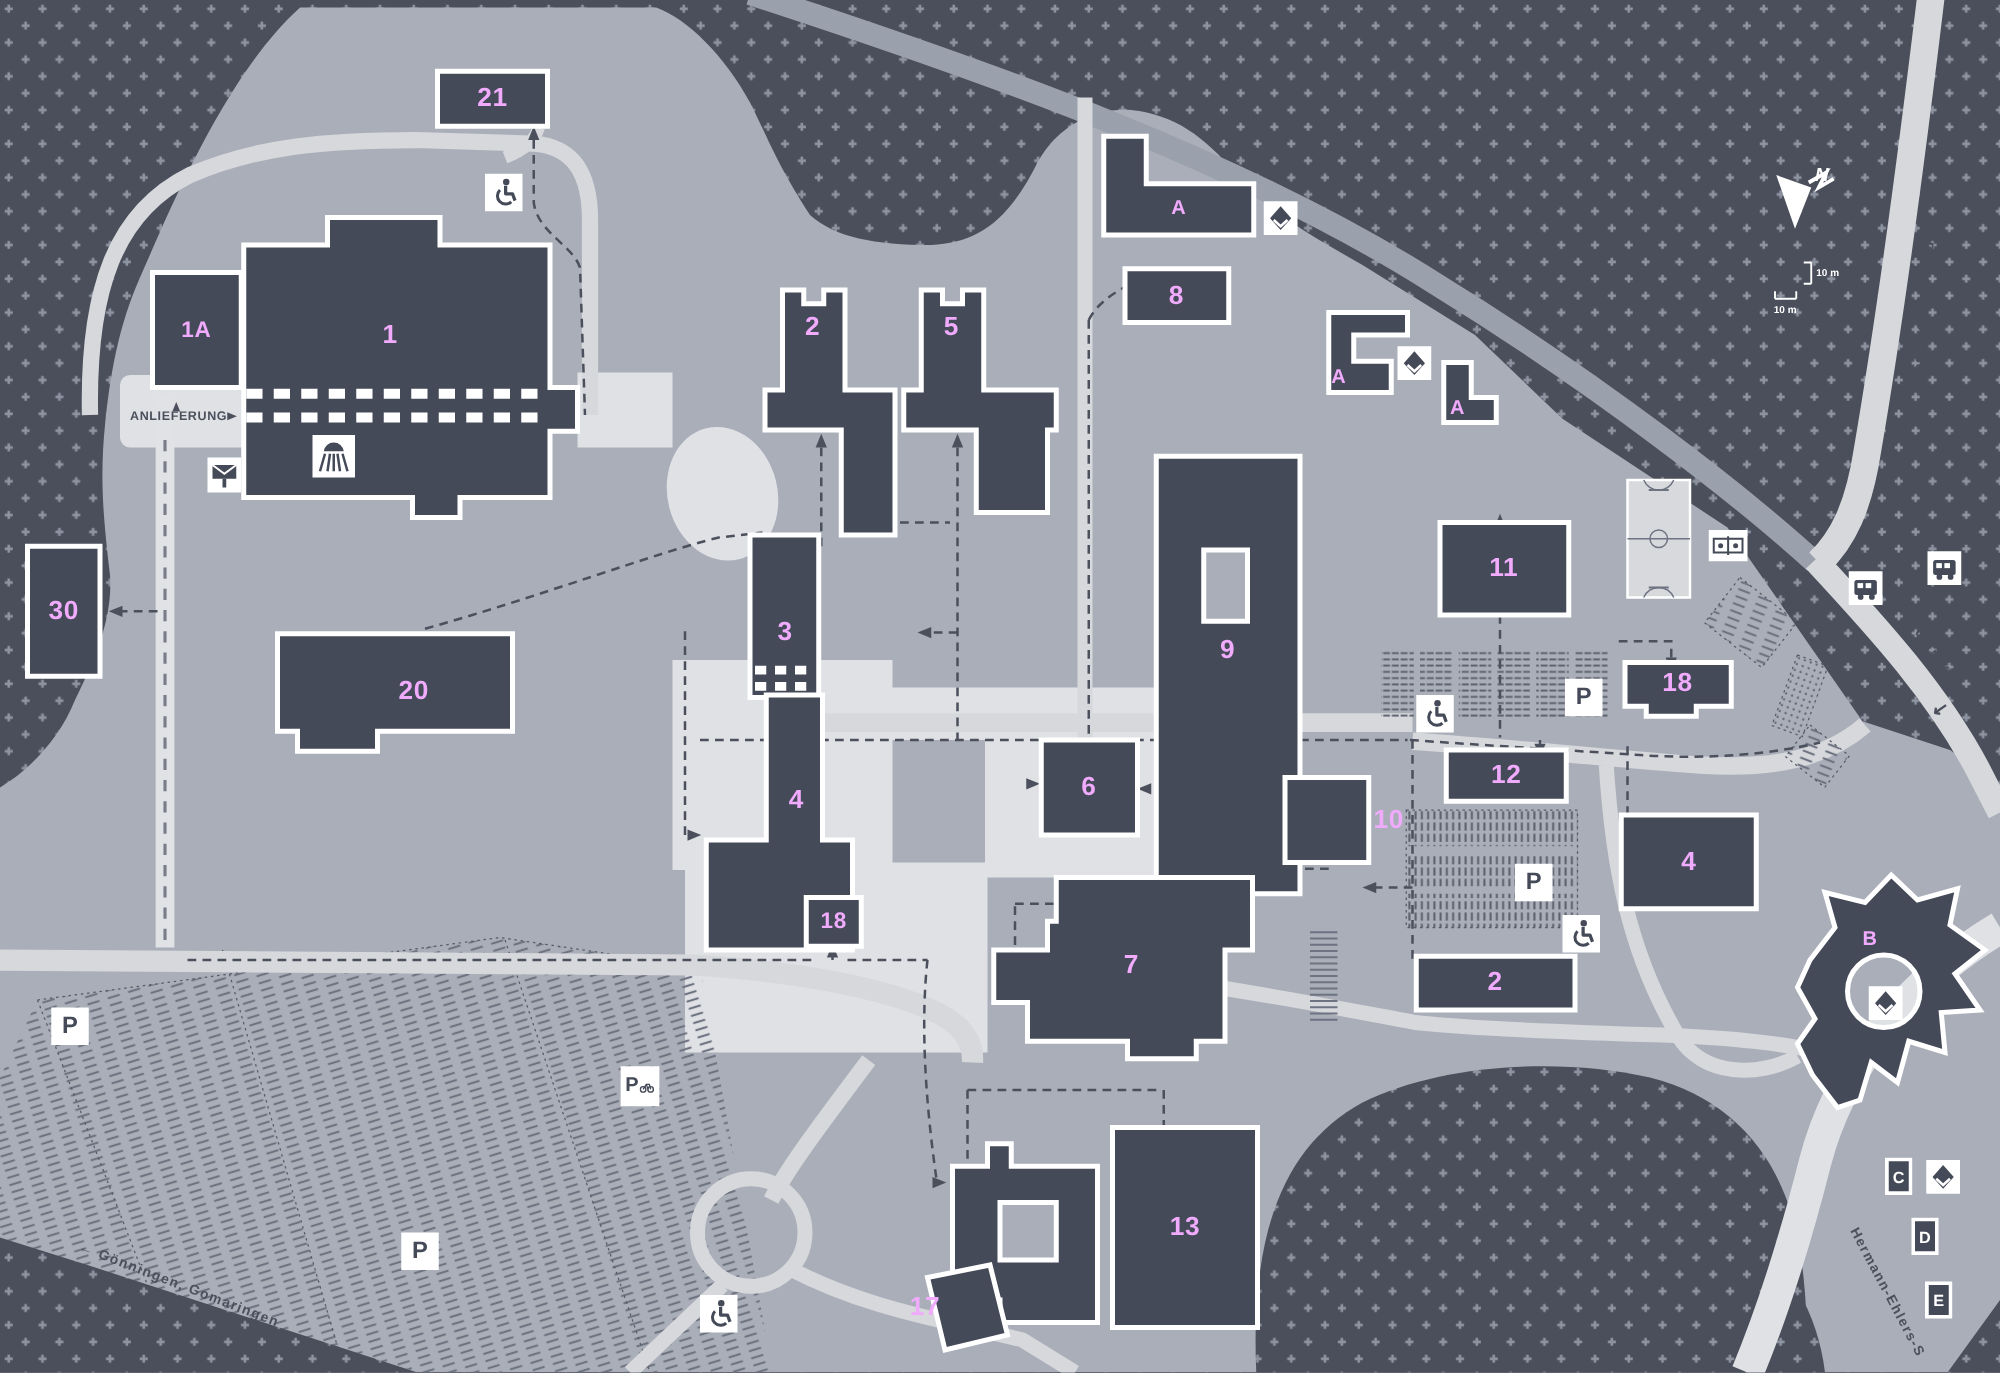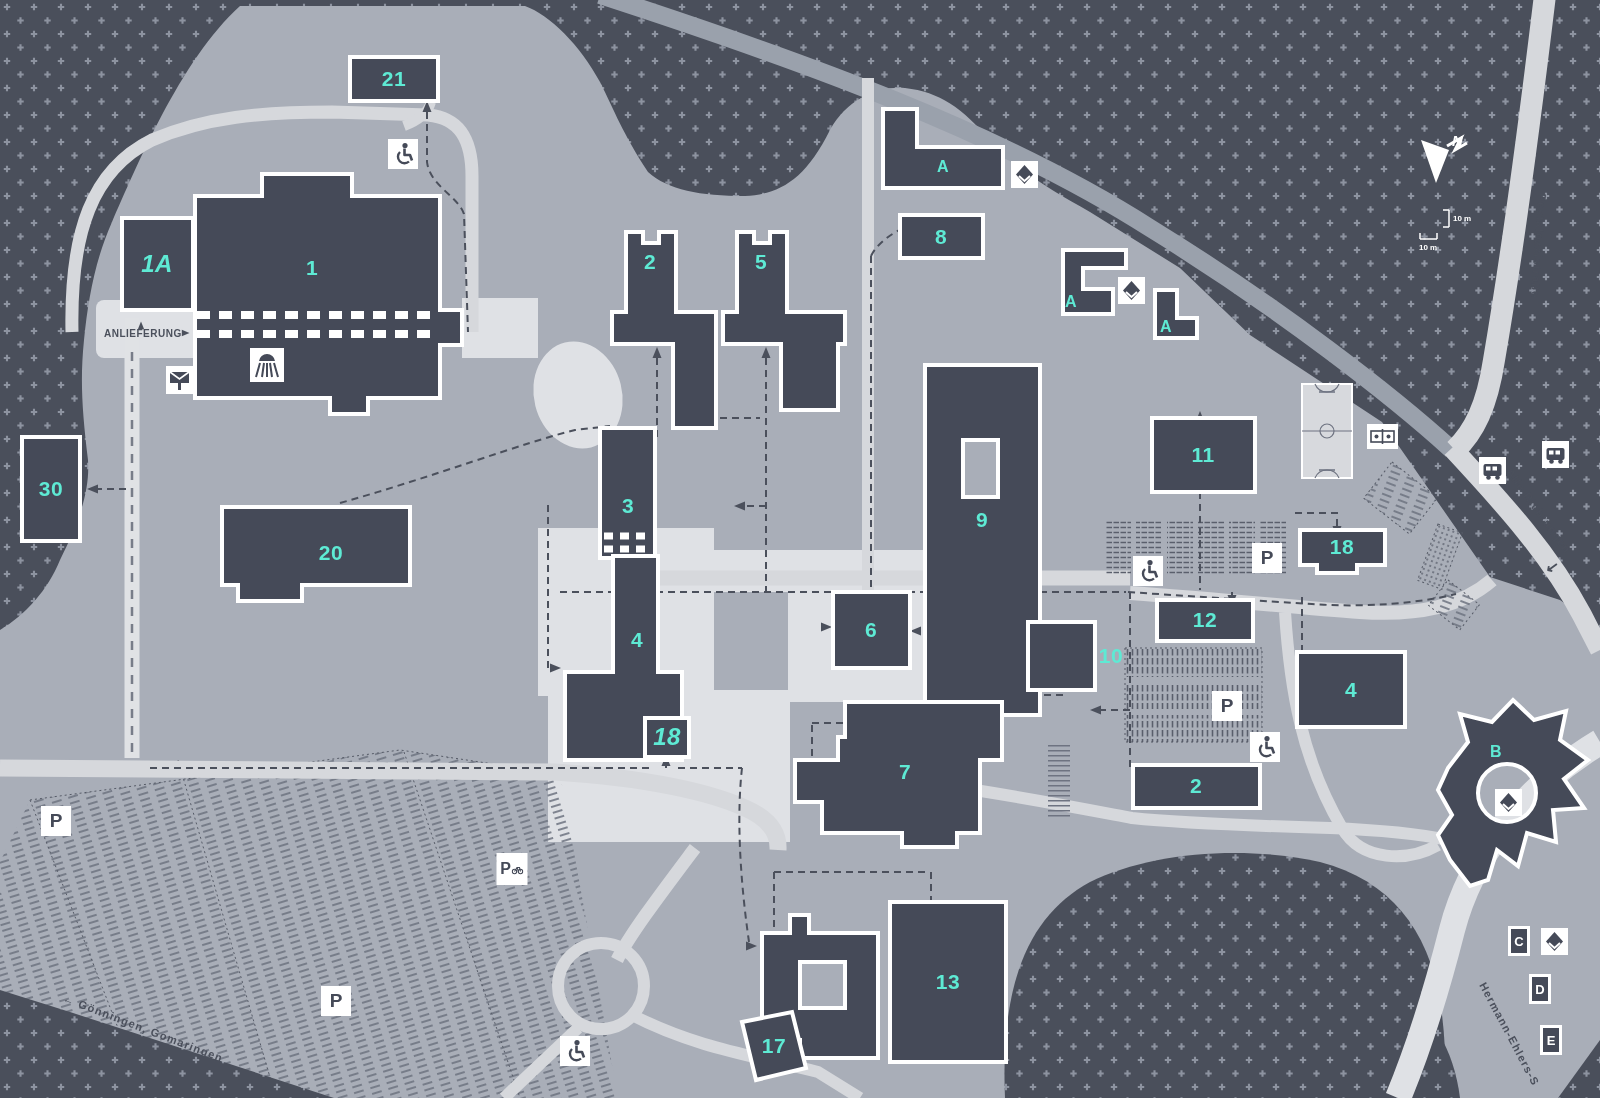--- a/index.html
+++ b/index.html
@@ -1,21 +1,21 @@
 <!DOCTYPE html>
 <html><head>
 <meta charset="utf-8">
 <style>
   html,body{margin:0;padding:0;background:#4a4f5b;}
   #stage{position:relative;width:1600px;height:1098px;overflow:hidden;font-family:"Liberation Sans",sans-serif;}
   #basemap{position:absolute;left:0;top:0;}
-  .lbl{position:absolute;transform:translate(-50%,-50%);color:#5eead4;
+  .lbl{position:absolute;transform:translate(-50%,-50%);color:#f0abfc;
        font:bold 21px "Liberation Sans",sans-serif;letter-spacing:.5px;white-space:nowrap;}
   .lbl.s{font-size:16px;}
-  .lbl.m{font-size:24px;font-style:italic;}
+  .lbl.m{font-size:18px;}
   .plate{position:absolute;transform:translate(-50%,-50%);background:#454a58;border:3px solid #fff;
          color:#fff;display:flex;align-items:center;justify-content:center;
          font:bold 13px "Liberation Sans",sans-serif;}
   .psign{position:absolute;transform:translate(-50%,-50%);background:#ffffff;color:#454a58;
          display:flex;align-items:center;justify-content:center;gap:1px;
          font:bold 19px "Liberation Sans",sans-serif;width:30px;height:30px;}
   .psign.small{width:31px;height:32px;font-size:16px;}
   .street{position:absolute;color:#4b505c;font:bold 11px "Liberation Sans",sans-serif;
           letter-spacing:1.2px;white-space:nowrap;transform-origin:center;}
   .wtext{position:absolute;color:#ffffff;font:bold 8px "Liberation Sans",sans-serif;white-space:nowrap;}
@@ -297,21 +297,21 @@
 <div class="lbl" style="left:905px;top:772px">7</div>
 <div class="lbl" style="left:941px;top:237px">8</div>
 <div class="lbl" style="left:982px;top:520px">9</div>
 <div class="lbl" style="left:1111px;top:656px">10</div>
 <div class="lbl" style="left:1203px;top:455px">11</div>
 <div class="lbl" style="left:1205px;top:620px">12</div>
 <div class="lbl" style="left:1342px;top:547px">18</div>
 <div class="lbl" style="left:1351px;top:690px">4</div>
 <div class="lbl" style="left:1196px;top:786px">2</div>
 <div class="lbl" style="left:948px;top:982px">13</div>
-<div class="lbl" style="left:774px;top:1046px">17</div>
+<div class="lbl" style="left:740px;top:1046px">17</div>
 <div class="lbl m" style="left:667px;top:737px">18</div>
 <div class="lbl" style="left:331px;top:553px">20</div>
 <div class="lbl" style="left:394px;top:79px">21</div>
 <div class="lbl" style="left:51px;top:489px">30</div>
 <div class="lbl s" style="left:943px;top:167px">A</div>
 <div class="lbl s" style="left:1071px;top:302px">A</div>
 <div class="lbl s" style="left:1166px;top:327px">A</div>
 <div class="lbl s" style="left:1496px;top:752px">B</div>
 
 <div class="plate" style="left:1519px;top:941px;width:16px;height:24px">C</div>

